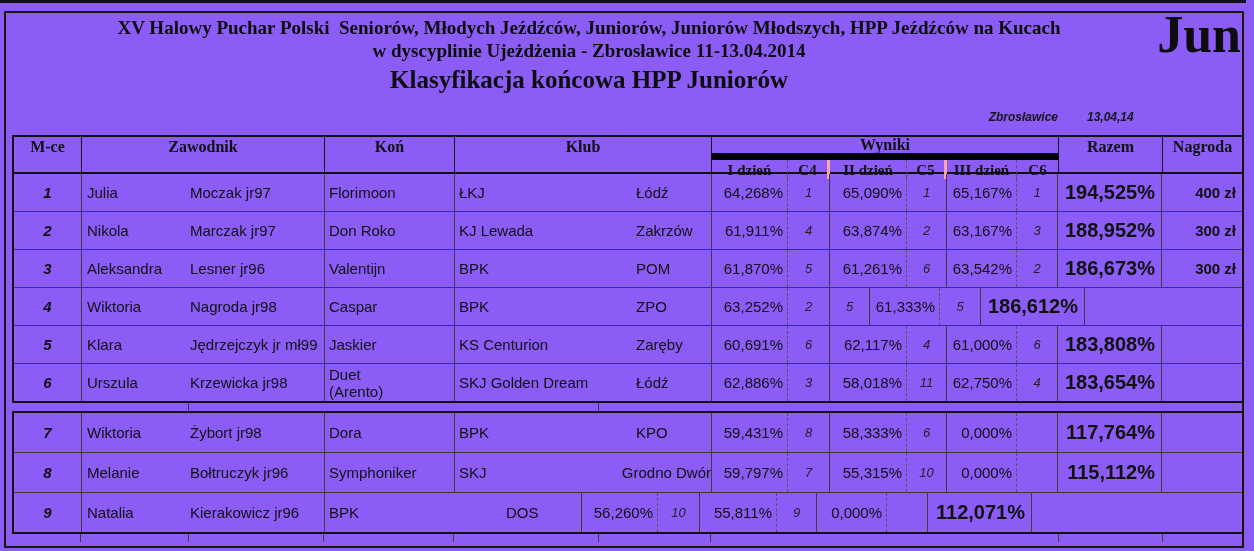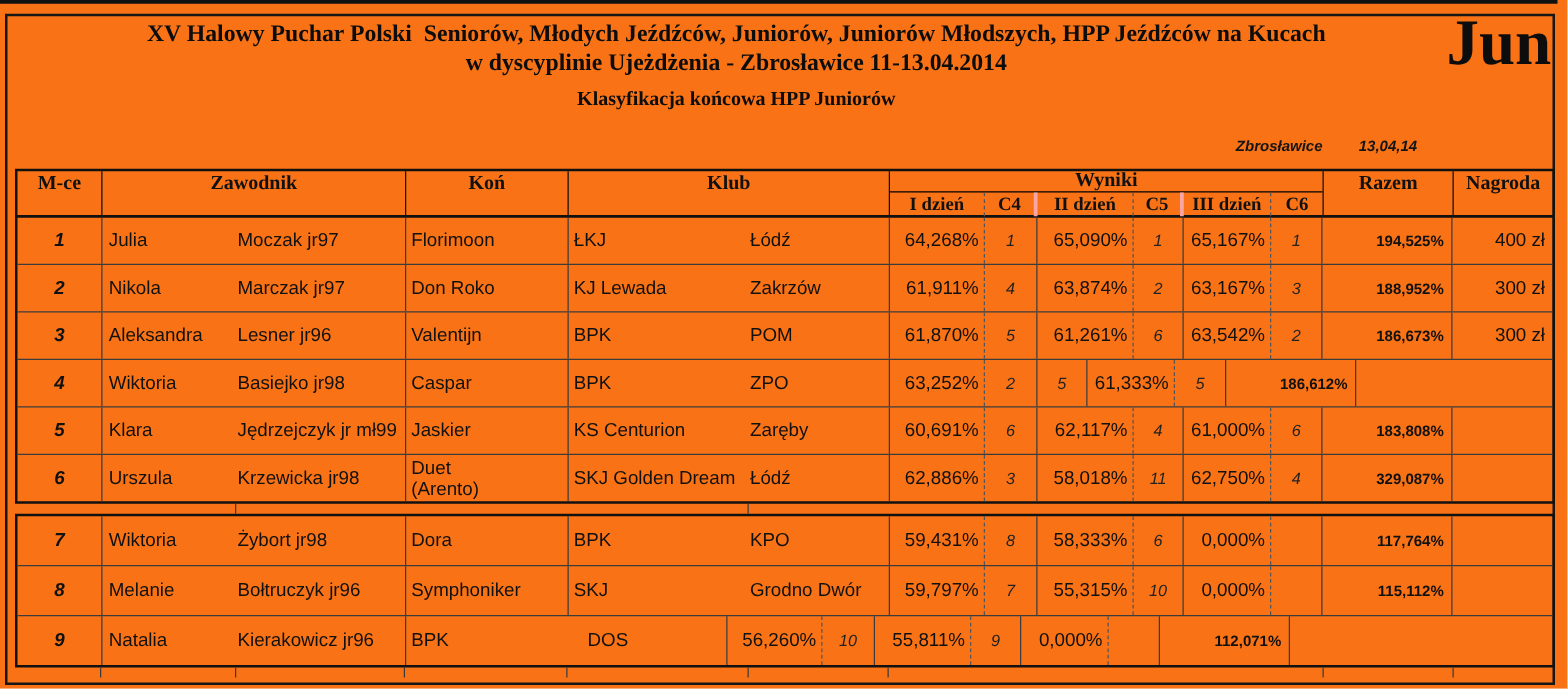--- a/index.html
+++ b/index.html
@@ -1,72 +1,72 @@
 <!DOCTYPE html>
 <html><head>
 <meta charset="utf-8">
 <style>
   html,body{margin:0;padding:0;background:#fff;}
-  #page{position:relative;width:1254px;height:551px;background:#f97316;overflow:hidden;
+  #page{position:relative;width:1254px;height:551px;background:#8b5cf6;overflow:hidden;
         font-family:"Liberation Sans",sans-serif;color:#111;}
   
   .top-edge{position:absolute;left:0;top:0;width:1246px;height:3px;background:#111;}
   
   .page-border{position:absolute;left:4px;top:11px;width:1240px;height:537px;
                border:2px solid #161616;box-sizing:border-box;}
   
   .title-wrap{position:absolute;left:14px;top:16px;width:1150px;text-align:center;
               font-family:"Liberation Serif",serif;font-weight:bold;color:#0d0d0d;}
   .t1{font-size:19px;line-height:23px;white-space:pre;}
   .t2{font-size:19px;line-height:23px;}
-  .t3{font-size:16px;line-height:30px;margin-top:3px;}
+  .t3{font-size:25px;line-height:30px;margin-top:3px;}
   .corner{position:absolute;right:13px;top:6px;font-family:"Liberation Serif",serif;
           font-weight:bold;font-size:52px;line-height:58px;color:#0d0d0d;}
   .venue-line{position:absolute;top:110px;left:0;width:1254px;height:20px;
               font-weight:bold;font-style:italic;font-size:12px;color:#151515;}
   .venue{position:absolute;left:860px;width:198px;text-align:right;}
   .vdate{position:absolute;left:1087px;}
   
   .tbl{position:absolute;left:12px;top:135px;width:1232px;}
   .thead{display:flex;border:2px solid #111;box-sizing:border-box;height:39px;
          font-family:"Liberation Serif",serif;font-weight:bold;font-size:16px;}
   .hc{box-sizing:border-box;border-right:1px solid #111;text-align:center;padding-top:1px;
       flex-shrink:0;}
   .h-mce{width:68px;} .h-zaw{width:243px;} .h-kon{width:130px;} .h-klub{width:257px;}
   .h-tot{width:104px;} .h-prz{flex:1;border-right:none;}
   .wgroup{width:347px;box-sizing:border-box;border-right:1px solid #111;flex-shrink:0;
           display:flex;flex-direction:column;}
-  .wlabel{height:16px;border-bottom:1px solid #000000;text-align:center;line-height:16px;}
+  .wlabel{height:16px;border-bottom:7px solid #000000;text-align:center;line-height:16px;}
   .wsub{display:flex;flex:1;}
   .ws{box-sizing:border-box;text-align:center;font-size:15px;padding-top:2px;flex-shrink:0;}
   .ws.d{border-right:1px dashed #555;}
   .ws.s{border-right:3px solid #fca5a5;}
   .w1{width:76px;} .w2{width:42px;} .w3{width:77px;} .w4{width:40px;} .w5{width:70px;} .w6{width:41px;}
   .tgroup{border:2px solid #111;box-sizing:border-box;margin-top:-2px;}
   .g2{margin-top:0;}
   .trow{display:flex;height:37px;align-items:stretch;font-size:15px;}
   .g2 .trow{height:39px;}
   .trow + .trow{border-top:1px solid #3c3c3c;}
   .c{box-sizing:border-box;border-right:1px solid #3c3c3c;display:flex;align-items:center;
      flex-shrink:0;overflow:hidden;}
   .mce{width:68px;justify-content:center;font-weight:bold;font-style:italic;}
   .zaw{width:243px;}
   .fn{width:108px;padding-left:5px;box-sizing:border-box;}
   .ln{flex:1;}
   .kon{width:130px;padding-left:4px;white-space:pre-line;line-height:17px;}
-  .klub{width:257px;}
+  .klub{width:257px;gap:36px;}
   .kn{width:145px;padding-left:4px;box-sizing:border-box;white-space:nowrap;}
   .kc{flex:1;white-space:nowrap;}
   .val{justify-content:flex-end;padding-right:4px;}
   .vd{border-right:1px dashed #555;}
   .v1{width:76px;} .v2{width:77px;} .v3{width:70px;}
   .rk{justify-content:center;font-style:italic;font-size:13px;color:#222;}
   .k1{width:42px;} .k2{width:40px;} .k3{width:41px;}
-  .tot{width:104px;justify-content:flex-end;padding-right:6px;font-weight:bold;font-size:12px;}
-  .prz{flex:1;border-right:none;justify-content:flex-end;padding-right:6px;font-weight:normal;}
+  .tot{width:104px;justify-content:flex-end;padding-right:6px;font-weight:bold;font-size:20px;}
+  .prz{flex:1;border-right:none;justify-content:flex-end;padding-right:6px;font-weight:bold;}
   .spacer{position:relative;height:8px;}
   .tick{position:absolute;top:0;bottom:0;width:1px;background:#3c3c3c;}
 </style>
 </head>
 <body>
 
 <div id="page">
   <div class="top-edge"></div>
   <div class="page-border"></div>
 
@@ -166,21 +166,21 @@
         <div class="c val vd v3">63,542%</div>
         <div class="c rk k3">2</div>
         <div class="c tot">186,673%</div>
         <div class="c prz">300 zł</div>
       </div>
 
       <div class="trow">
         <div class="c mce">4</div>
         <div class="c zaw">
             <span class="fn">Wiktoria</span>
-            <span class="ln">Basiejko jr98</span>
+            <span class="ln">Nagroda jr98</span>
           </div>
         <div class="c kon">Caspar</div>
         <div class="c klub">
             <span class="kn">BPK</span>
             <span class="kc">ZPO</span>
           </div>
         <div class="c val vd v1">63,252%</div>
         <div class="c rk k1">2</div>
         <div class="c rk k2">5</div>
         <div class="c val vd v3">61,333%</div>
@@ -221,21 +221,21 @@
         <div class="c klub">
             <span class="kn">SKJ Golden Dream</span>
             <span class="kc">Łódź</span>
           </div>
         <div class="c val vd v1">62,886%</div>
         <div class="c rk k1">3</div>
         <div class="c val vd v2">58,018%</div>
         <div class="c rk k2">11</div>
         <div class="c val vd v3">62,750%</div>
         <div class="c rk k3">4</div>
-        <div class="c tot">329,087%</div>
+        <div class="c tot">183,654%</div>
         <div class="c prz"></div>
       </div>
 
     </div>
 
     <div class="spacer">
       <div class="tick" style="left:176px;"></div>
       <div class="tick" style="left:586px;"></div>
     </div>
 

